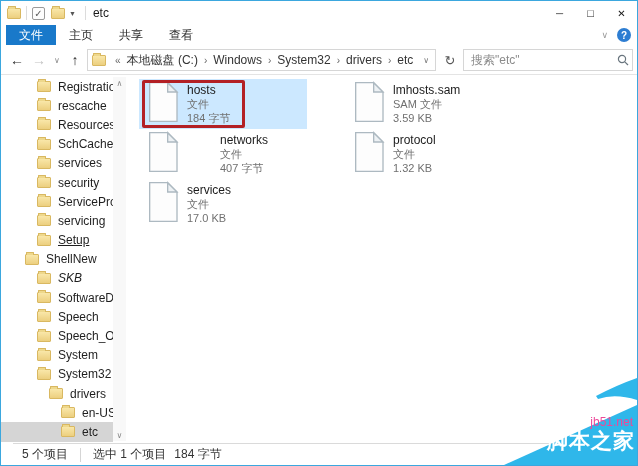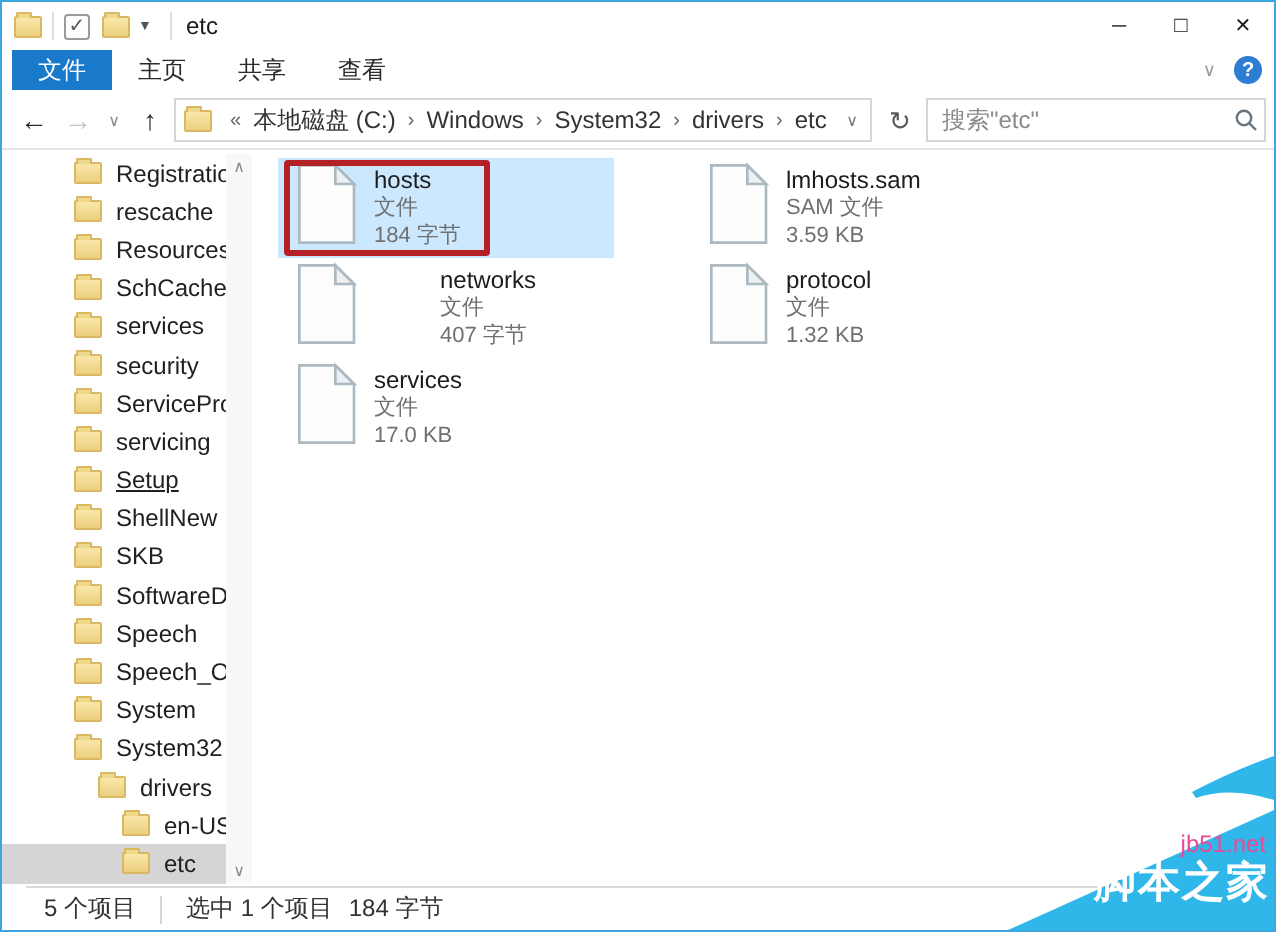--- a/index.html
+++ b/index.html
@@ -179,25 +179,25 @@
           <span>ServiceProfil</span>
         </div>
         <div class="snav" style="padding-left: 36px;">
           <span class="mini-folder"></span>
           <span>servicing</span>
         </div>
         <div class="snav" style="padding-left: 36px; text-decoration: underline;">
           <span class="mini-folder"></span>
           <span>Setup</span>
         </div>
-        <div class="snav" style="padding-left: 36px;">
+        <div class="snav" style=" margin-left: 24px;">
           <span class="mini-folder"></span>
           <span>ShellNew</span>
         </div>
-        <div class="snav" style="padding-left: 36px;">
+        <div class="snav" style="padding-left: 36px; font-style: italic;">
           <span class="mini-folder"></span>
           <span>SKB</span>
         </div>
         <div class="snav" style="padding-left: 36px;">
           <span class="mini-folder"></span>
           <span>SoftwareDist</span>
         </div>
         <div class="snav" style="padding-left: 36px;">
           <span class="mini-folder"></span>
           <span>Speech</span>

